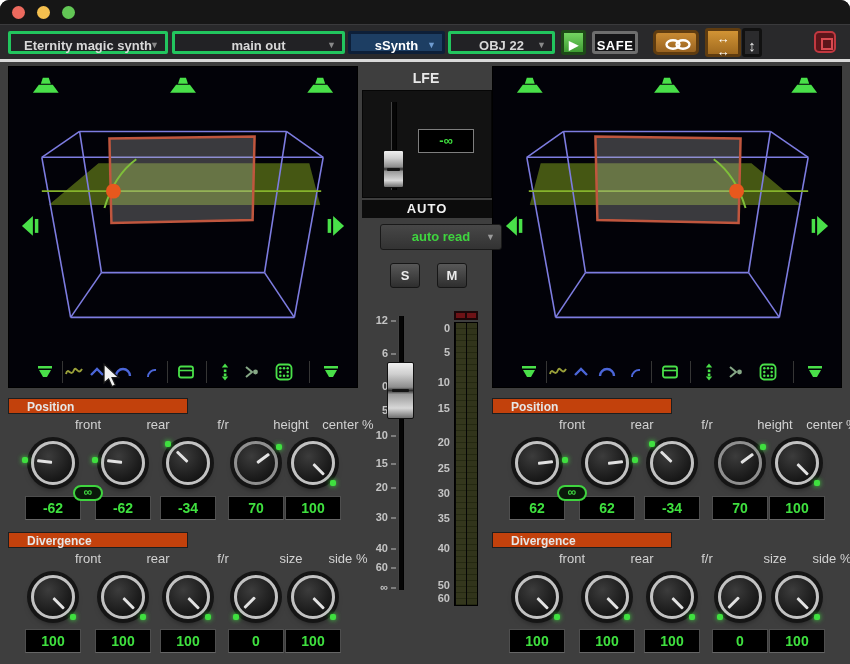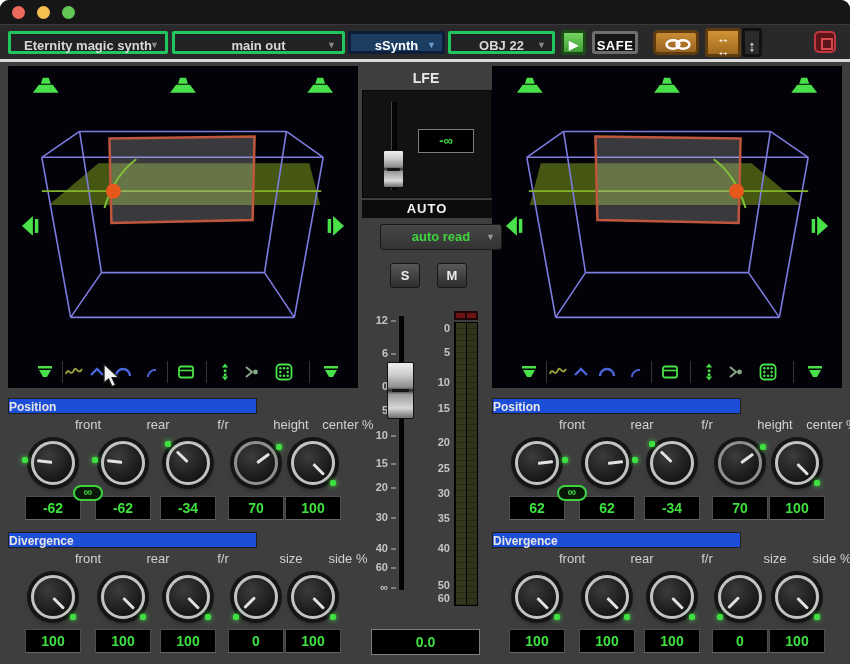--- a/index.html
+++ b/index.html
@@ -9,22 +9,22 @@
   .titlebar{position:absolute;left:0;top:0;width:100%;height:24px;background:#161616;}
   .tl{position:absolute;top:6px;width:13px;height:13px;border-radius:50%;}
   
   .toolbar{position:absolute;left:0;top:24px;width:100%;height:35px;background:#29292b;border-top:1px solid #3a3a3c;}
   .tbtn{position:absolute;top:6px;height:23px;background:#222225;border:3px solid #22c55e;border-radius:2px;
         color:#d8d8d8;font-size:13px;font-weight:bold;line-height:23px;text-align:center;box-sizing:border-box;}
   .tbtn .tri{position:absolute;right:6px;top:0;font-size:9px;color:#8a8a8a;}
   .lightline{position:absolute;left:0;top:59px;width:100%;height:3px;background:#d9d9d9;}
   
   .panel{position:absolute;top:66px;width:350px;height:322px;background:#020208;border:1px solid #000;box-sizing:border-box;}
-  .sech{position:absolute;width:249px;height:16px;background:#1d4ed8;border:1px solid #1e1e1e;color:#e6e6e6;
-        font-size:12px;font-weight:bold;line-height:16px;box-sizing:border-box;}
+  .sech{position:absolute;width:180px;height:16px;background:#c2410c;border:1px solid #1e1e1e;color:#e6e6e6;
+        font-size:12px;font-weight:bold;line-height:16px;padding-left:18px;box-sizing:border-box;}
   .klabel{position:absolute;transform:translateX(-50%);color:#d2d2d2;font-size:13px;white-space:nowrap;margin-left:35px;}
   .kunit{position:absolute;width:70px;height:70px;}
   .knob{position:absolute;left:13px;top:13px;width:38px;height:38px;border-radius:50%;
         background:radial-gradient(circle at 38% 32%,#3c3c3c,#151515 75%);
         border:3px solid #c2c2c2;box-shadow:0 0 0 4px #151515,0 4px 6px rgba(0,0,0,.55);}
   .knob.dim{border-color:#8f8f8f;}
   .pwrap{position:absolute;inset:0;}
   .pline{position:absolute;left:50%;top:3px;width:3px;height:15px;margin-left:-1.5px;background:#e2e2e2;border-radius:1px;}
   .led{position:absolute;width:6px;height:6px;border-radius:2px;background:#3fe03f;box-shadow:0 0 5px #3fe03f;}
   .vbox{position:absolute;width:54px;height:22px;background:#000;border:1px solid #4e4e4e;border-bottom-color:#666;
@@ -538,19 +538,18 @@
 
   <div style="position:absolute;left:454px;top:311px;width:24px;height:9px;background:#1c0608">
     <div style="position:absolute;left:2px;top:2px;width:9px;height:5px;background:#6e1216"></div>
     <div style="position:absolute;left:13px;top:2px;width:9px;height:5px;background:#6e1216"></div>
   </div>
   <div style="position:absolute;left:454px;top:322px;width:24px;height:284px;background:#050505;border:1px solid #000;box-sizing:border-box">
     <div style="position:absolute;left:1px;top:0;width:10px;height:100%;background:repeating-linear-gradient(180deg,#34371d 0px,#34371d 5px,#262a13 5px,#262a13 6px)"></div>
     <div style="position:absolute;left:12px;top:0;width:10px;height:100%;background:repeating-linear-gradient(180deg,#31341b 0px,#31341b 5px,#242811 5px,#242811 6px)"></div>
   </div>
 
-  <div class="nbox" style="left:371px;top:629px;width:107px;height:24px;font-size:14px;line-height:24px">0.0</div>
 
   <svg class="cursor" width="18" height="26" viewBox="0 0 18 26">
     <path d="M1,1 L1,20 L5.6,16 L8.9,23.6 L12.5,22 L9.1,14.6 L15.7,14.6 Z" fill="#f2f2f2" stroke="#1a1a1a" stroke-width="1.3"></path>
   </svg>
 
 </div>
 
 </body></html>

